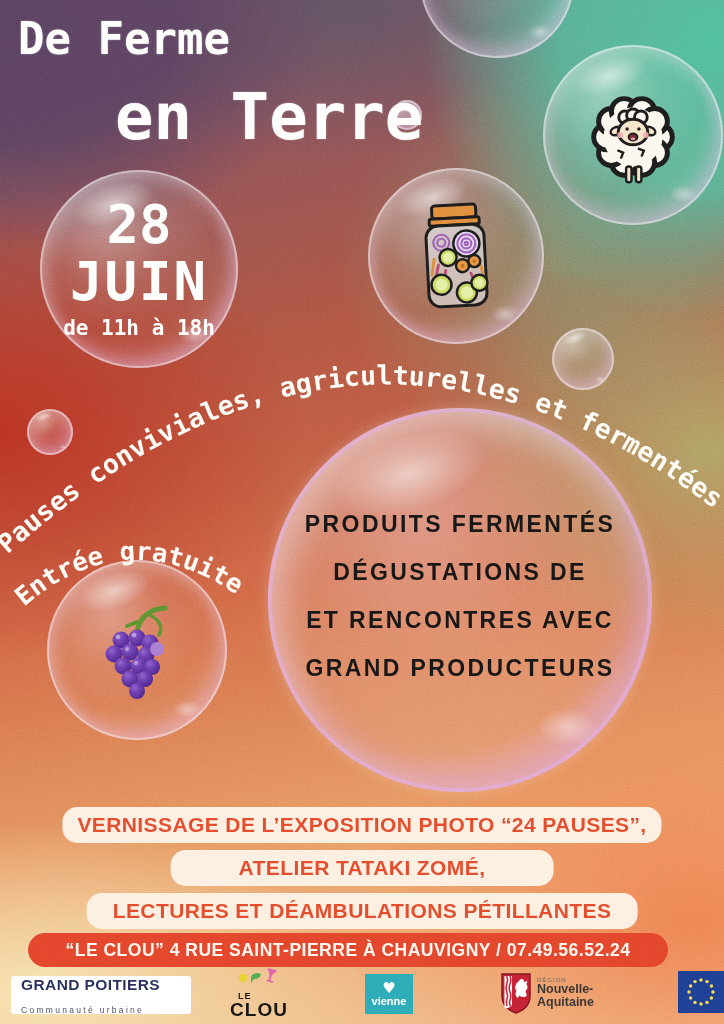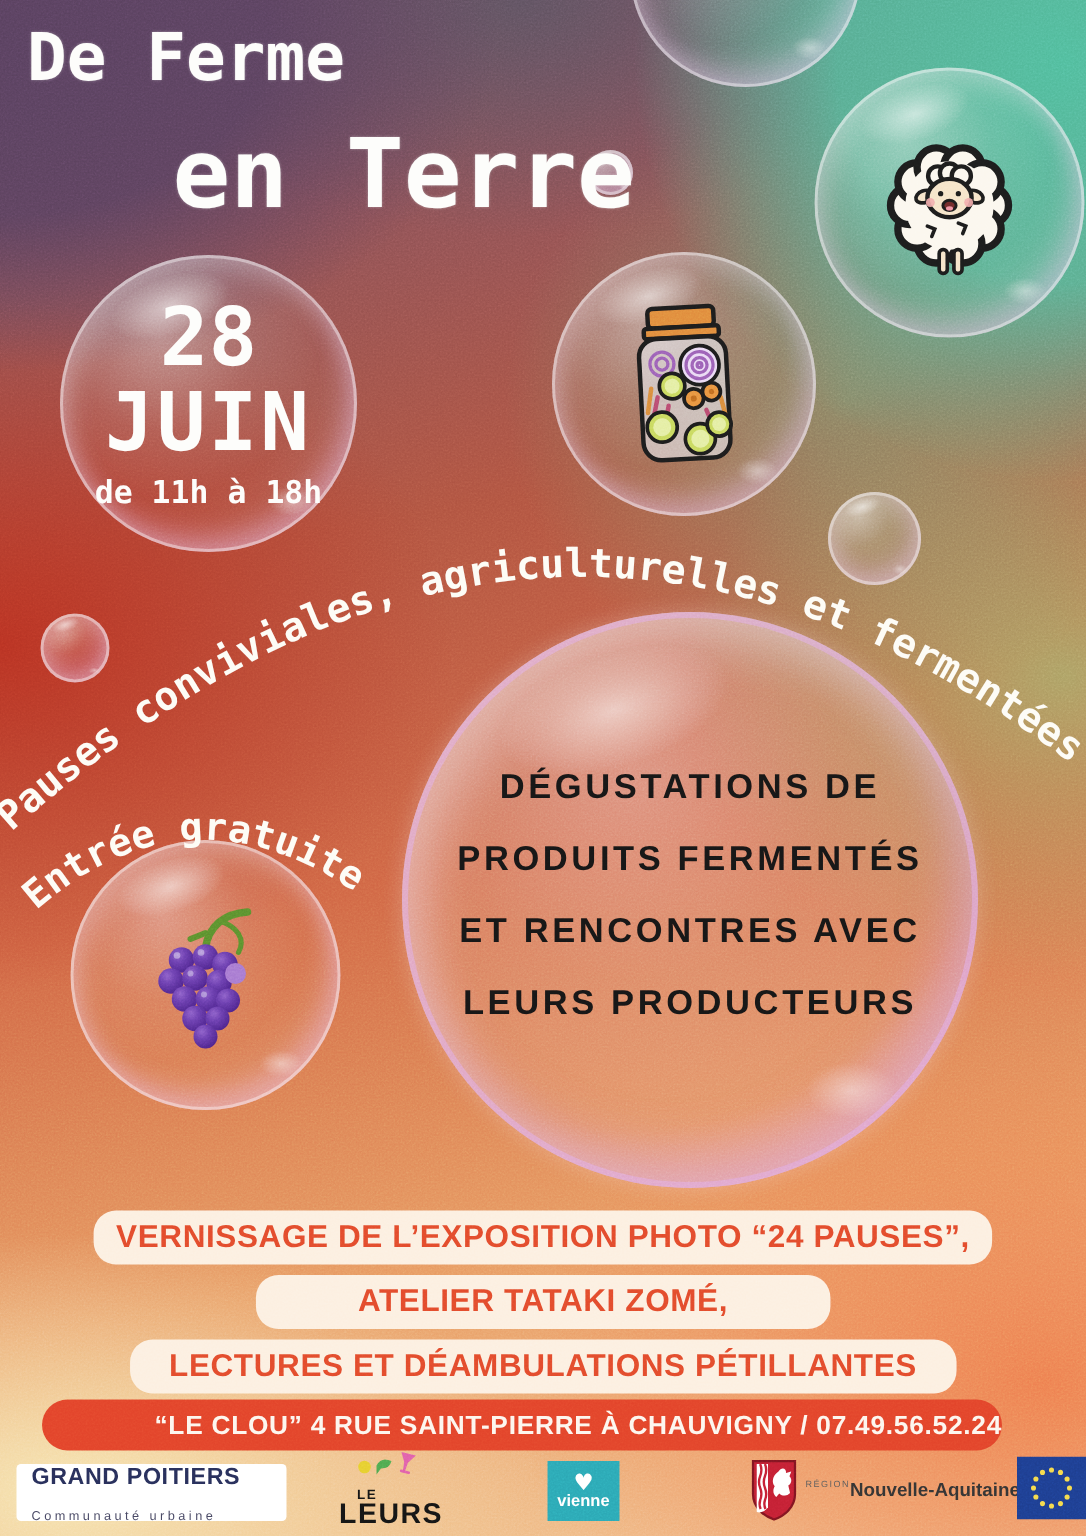--- a/index.html
+++ b/index.html
@@ -71,39 +71,39 @@
   .main-line{font-family:"Liberation Sans",sans-serif;font-weight:700;font-size:23px;
              letter-spacing:2.4px;color:#161616;line-height:48px;white-space:nowrap;}
   .hl-line{position:absolute;left:50%;transform:translateX(-50%);
            background:#fcefe0;border-radius:15px;
            font-family:"Liberation Sans",sans-serif;font-weight:700;font-size:21px;
            color:#e2492b;letter-spacing:.4px;white-space:nowrap;line-height:26px;z-index:6;}
   .hl-1{top:807px;padding:5px 15px;}
   .hl-2{top:850px;padding:5px 68px;}
   .hl-3{top:893px;padding:5px 26px;}
   .address-bar{position:absolute;left:28px;top:933px;width:640px;height:34px;background:#e2432a;
-               border-radius:17px;display:flex;align-items:center;justify-content:flex-end;z-index:6;}
+               border-radius:17px;display:flex;align-items:center;justify-content:center;z-index:6;}
   .address-bar span{font-family:"Liberation Sans",sans-serif;font-weight:700;font-size:17.5px;
                     color:#fdf6ee;letter-spacing:.5px;white-space:nowrap;}
   
   .footer{position:absolute;left:0;top:967px;width:724px;height:67px;z-index:6;}
   .gp{position:absolute;left:11px;top:9px;width:180px;height:38px;background:#fff;border-radius:3px;
       display:flex;flex-direction:column;justify-content:center;padding-left:10px;box-sizing:border-box;}
   .gp-name{font-family:"Liberation Sans",sans-serif;font-weight:700;font-size:15.5px;color:#272e58;letter-spacing:.4px;}
   .gp-sub{font-family:"Liberation Sans",sans-serif;font-size:8.5px;color:#454560;letter-spacing:2.3px;margin-top:11px;}
   .leclou{position:absolute;left:226px;top:0px;width:66px;text-align:center;}
   .clou-text{position:relative;color:#151515;font-weight:bold;font-family:Liberation Sans, sans-serif;line-height:14px;}
   .clou-le{display:block;font-size:9px;letter-spacing:1px;margin-left:12px;text-align:left;}
   .clou-name{display:block;font-size:19px;letter-spacing:1px;}
   .vienne{position:absolute;left:365px;top:7px;width:48px;height:40px;background:#2ba7b4;
           display:flex;flex-direction:column;align-items:center;justify-content:center;}
   .vienne-heart{color:#fff;font-size:15px;line-height:14px;font-family:"DejaVu Sans",sans-serif;}
   .vienne-name{color:#fff;font-family:"Liberation Sans",sans-serif;font-weight:700;font-size:11px;line-height:12px;}
   .na{position:absolute;left:500px;top:5px;display:flex;align-items:center;gap:5px;}
-  .na-text{display:flex;flex-direction:row;text-align:right;}
+  .na-text{display:flex;flex-direction:column;}
   .na-region{font-family:"Liberation Sans",sans-serif;font-size:6px;color:#5a5a5a;letter-spacing:1px;}
   .na-l1,.na-l2{font-family:"Liberation Sans",sans-serif;font-weight:700;font-size:12.5px;color:#333;line-height:13px;}
   .eu{position:absolute;left:678px;top:4px;}
   .grain{position:absolute;inset:0;width:724px;height:1024px;mix-blend-mode:overlay;opacity:.3;
          pointer-events:none;z-index:9;}
 </style>
 </head>
 <body>
 
 <div class="poster">
@@ -219,24 +219,24 @@
       <circle cx="70" cy="49" r="7" fill="#a678d0"></circle>
       <circle cx="31" cy="37" r="2.2" fill="rgba(255,255,255,.4)"></circle>
       <circle cx="47" cy="35" r="2.2" fill="rgba(255,255,255,.4)"></circle>
       <circle cx="40" cy="49" r="2" fill="rgba(255,255,255,.35)"></circle>
       <circle cx="49" cy="63" r="2" fill="rgba(255,255,255,.35)"></circle>
     </svg>
   </div>
 
   <div class="bubble bubble--main" style="left:268px;top:408px;width:384px;height:384px;">
     <div class="main-text">
+      <div class="main-line">PRODUITS FERMENTÉS</div>
       <div class="main-line">DÉGUSTATIONS DE</div>
-      <div class="main-line">PRODUITS FERMENTÉS</div>
       <div class="main-line">ET RENCONTRES AVEC</div>
-      <div class="main-line">LEURS PRODUCTEURS</div>
+      <div class="main-line">GRAND PRODUCTEURS</div>
     </div>
   </div>
 
   <svg class="arc-svg" viewBox="0 0 724 1024">
     <path id="arcBig" d="M 6 556 Q 362 235 722 515" fill="none"></path>
     <path id="arcFree" d="M 24 607 Q 126 518 240 597" fill="none"></path>
     <text class="arc-big">
       <textPath href="#arcBig" startOffset="2" textLength="782" lengthAdjust="spacingAndGlyphs">Pauses conviviales, agriculturelles et fermentées</textPath>
     </text>
     <text class="arc-free">
@@ -268,21 +268,21 @@
       <svg width="44" height="18" viewBox="0 0 44 18">
         <circle cx="6" cy="11" r="4.2" fill="#e6ce2f"></circle>
         <path d="M14 10 q3 -6 10 -3 q-1 5 -7 5 l-3 4 z" fill="#4ea84e"></path>
         <g transform="rotate(14 34 8)">
           <path d="M29 2 h10 l-4 6 l-.6 6 h-1.4 l-.6 -6 z" fill="#e05fa8"></path>
           <rect x="31" y="13.4" width="7" height="1.8" rx="0.9" fill="#e05fa8"></rect>
         </g>
       </svg>
       <div class="clou-text">
         <span class="clou-le">LE</span>
-        <span class="clou-name">LEURS</span>
+        <span class="clou-name">CLOU</span>
       </div>
     </div>
 
     <div class="vienne">
       <span class="vienne-heart">♥</span>
       <span class="vienne-name">vienne</span>
     </div>
 
     <div class="na">
       <svg width="32" height="42" viewBox="0 0 32 42">

